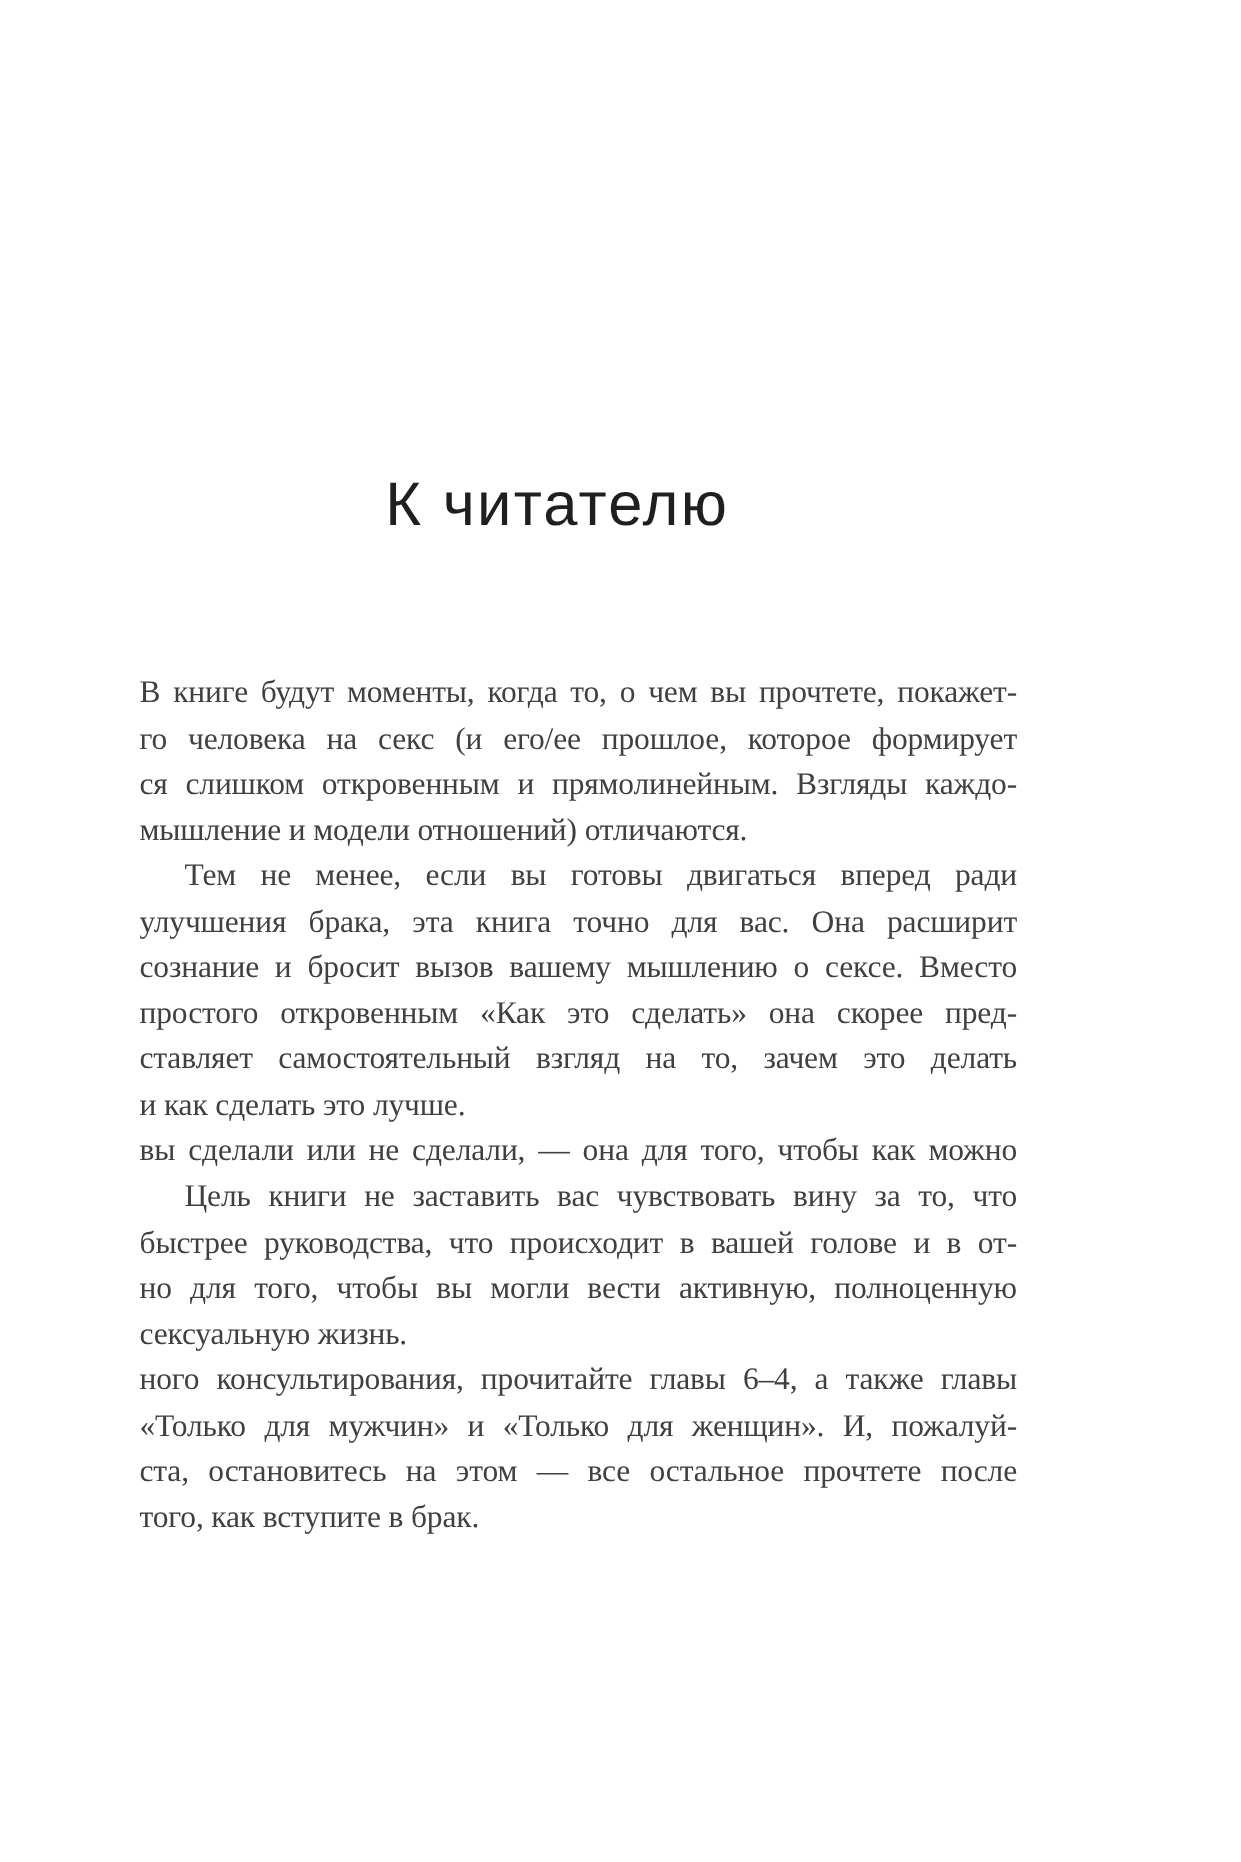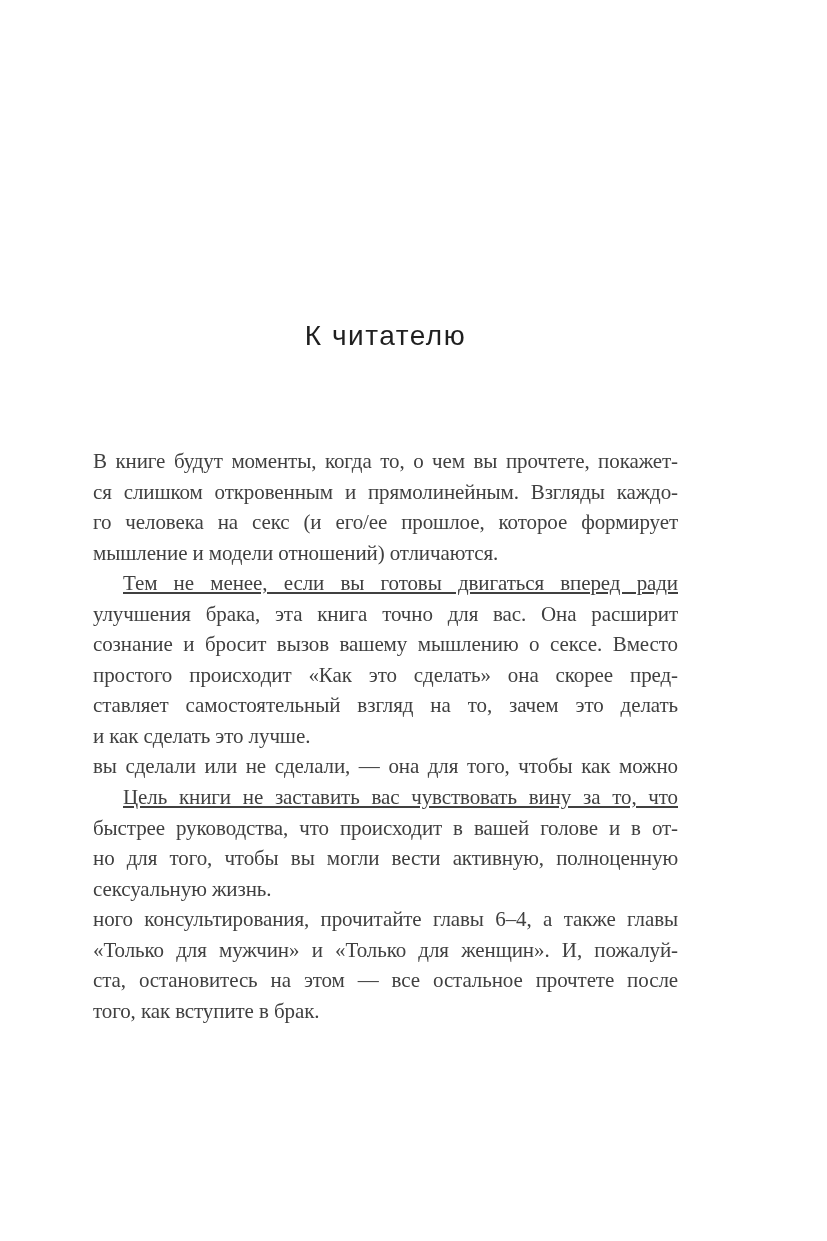--- a/index.html
+++ b/index.html
@@ -5,28 +5,28 @@
   html, body { margin: 0; padding: 0; background: #ffffff; }
   .page {
     position: relative;
     width: 827px;
     height: 1241px;
     background: #ffffff;
     overflow: hidden;
   }
   .chapter-title {
     position: absolute;
-    left: 93px;
+    left: 79px;
     top: 315px;
     width: 585px;
     margin: 0;
     text-align: center;
     font-family: "Liberation Sans", "DejaVu Sans", sans-serif;
     font-weight: 300;
-    font-size: 28px;
+    font-size: 41px;
     line-height: 42px;
     letter-spacing: 1.5px;
     color: #1f1f1f;
   }
   .body-text {
     position: absolute;
     left: 93px;
     top: 446px;
     width: 585px;
     font-family: "Liberation Serif", "DejaVu Serif", serif;
@@ -40,43 +40,43 @@
     text-align: justify;
     -moz-text-align-last: justify;
     text-align-last: justify;
     white-space: normal;
   }
   .ln-end {
     text-align: right;
     -moz-text-align-last: left;
     text-align-last: left;
   }
-  .ln-ind { text-indent: 30px; text-decoration: underline; }
+  .ln-ind { text-indent: 30px; }
 </style>
 </head>
 <body>
 
 <div class="page">
 
   <h1 class="chapter-title">К читателю</h1>
 
   <div class="body-text">
 
     <div class="para">
       <div class="ln">В книге будут моменты, когда то, о чем вы прочтете, покажет-</div>
+      <div class="ln">го человека на секс (и его/ее прошлое, которое формирует</div>
       <div class="ln">ся слишком откровенным и прямолинейным. Взгляды каждо-</div>
-      <div class="ln">го человека на секс (и его/ее прошлое, которое формирует</div>
       <div class="ln ln-end">мышление и модели отношений) отличаются.</div>
     </div>
 
     <div class="para">
       <div class="ln ln-ind">Тем не менее, если вы готовы двигаться вперед ради</div>
       <div class="ln">улучшения брака, эта книга точно для вас. Она расширит</div>
       <div class="ln">сознание и бросит вызов вашему мышлению о сексе. Вместо</div>
-      <div class="ln">простого происходит «Как это сделать» она скорее пред-</div>
+      <div class="ln">простого откровенным «Как это сделать» она скорее пред-</div>
       <div class="ln">ставляет самостоятельный взгляд на то, зачем это делать</div>
       <div class="ln ln-end">и как сделать это лучше.</div>
     </div>
 
     <div class="para">
       <div class="ln">вы сделали или не сделали, — она для того, чтобы как можно</div>
       <div class="ln ln-ind">Цель книги не заставить вас чувствовать вину за то, что</div>
       <div class="ln">быстрее руководства, что происходит в вашей голове и в от-</div>
       <div class="ln">но для того, чтобы вы могли вести активную, полноценную</div>
       <div class="ln ln-end">сексуальную жизнь.</div>

